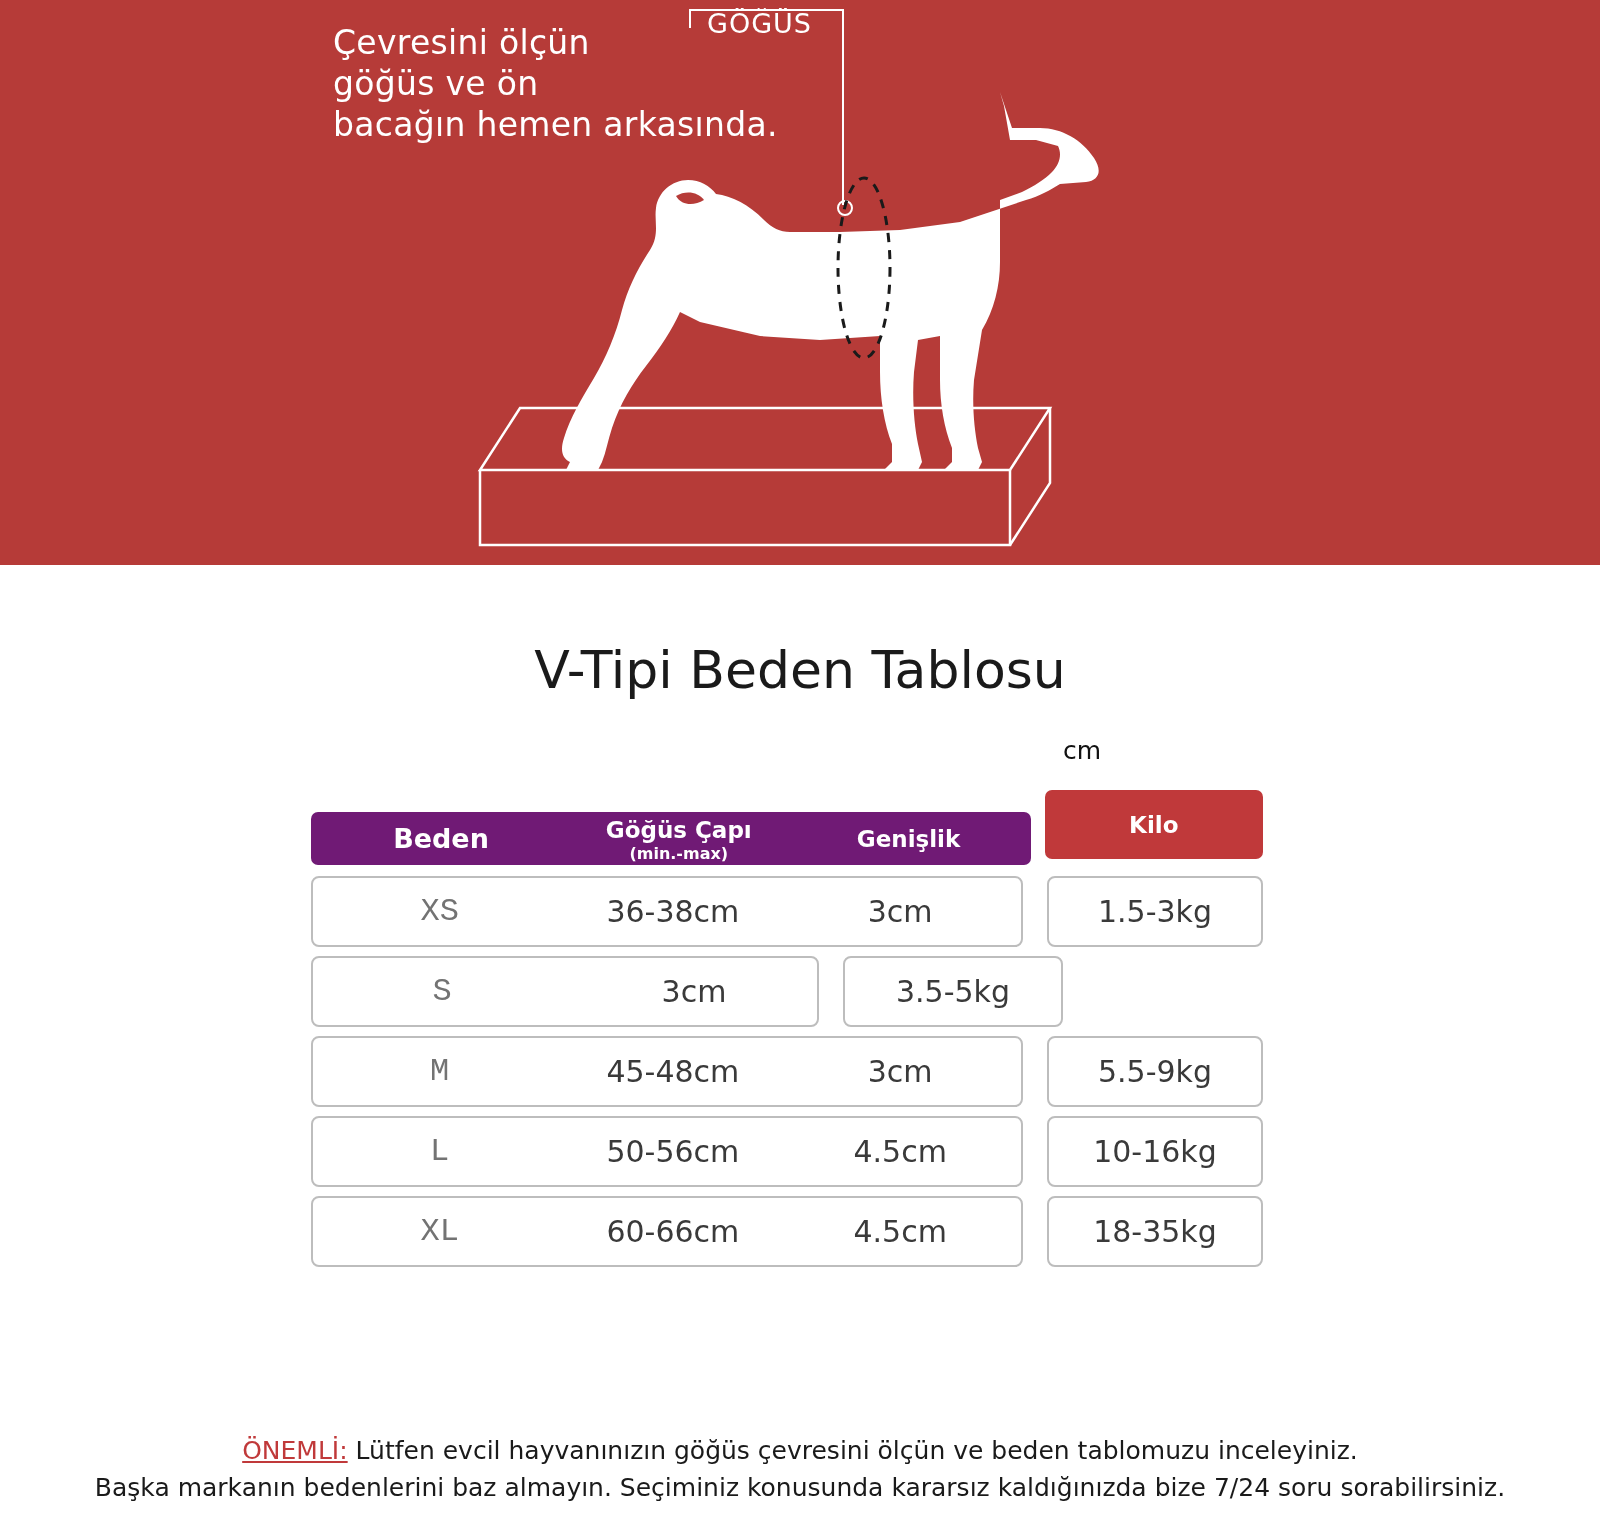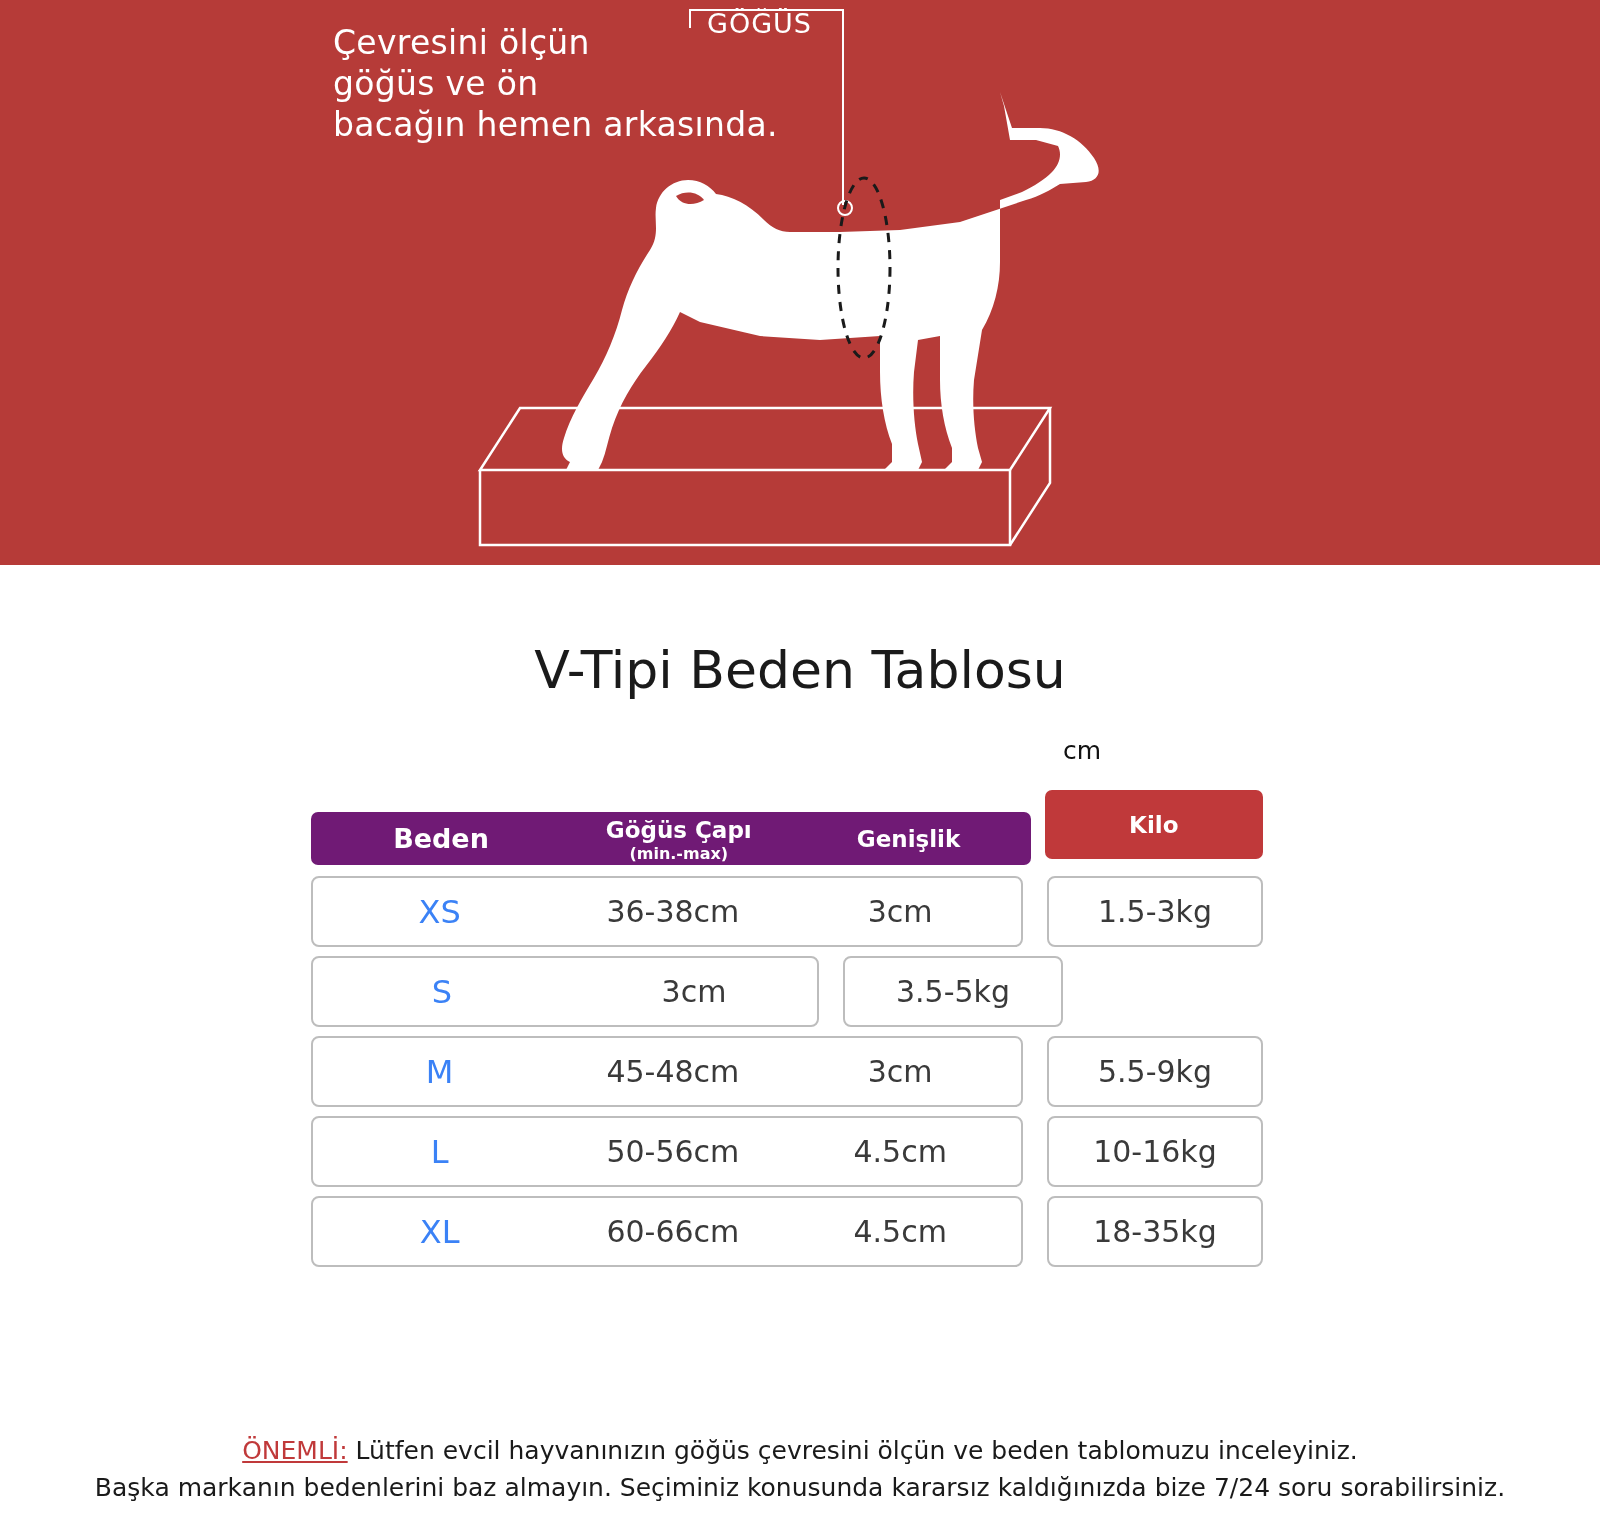--- a/index.html
+++ b/index.html
@@ -163,21 +163,22 @@
     display: flex;
     align-items: center;
     justify-content: center;
   }
   .cell-text {
     font-size: 30px;
     color: #3a3a3a;
   }
   .cell-text.size {
     font-size: 32px;
-    color: #3b82f6;
+    color: #737373;
+    font-family: Liberation Mono, monospace;
   }
 
   
   .footer {
     position: absolute;
     left: 0;
     top: 1432px;
     width: 1600px;
     text-align: center;
     font-size: 25px;

